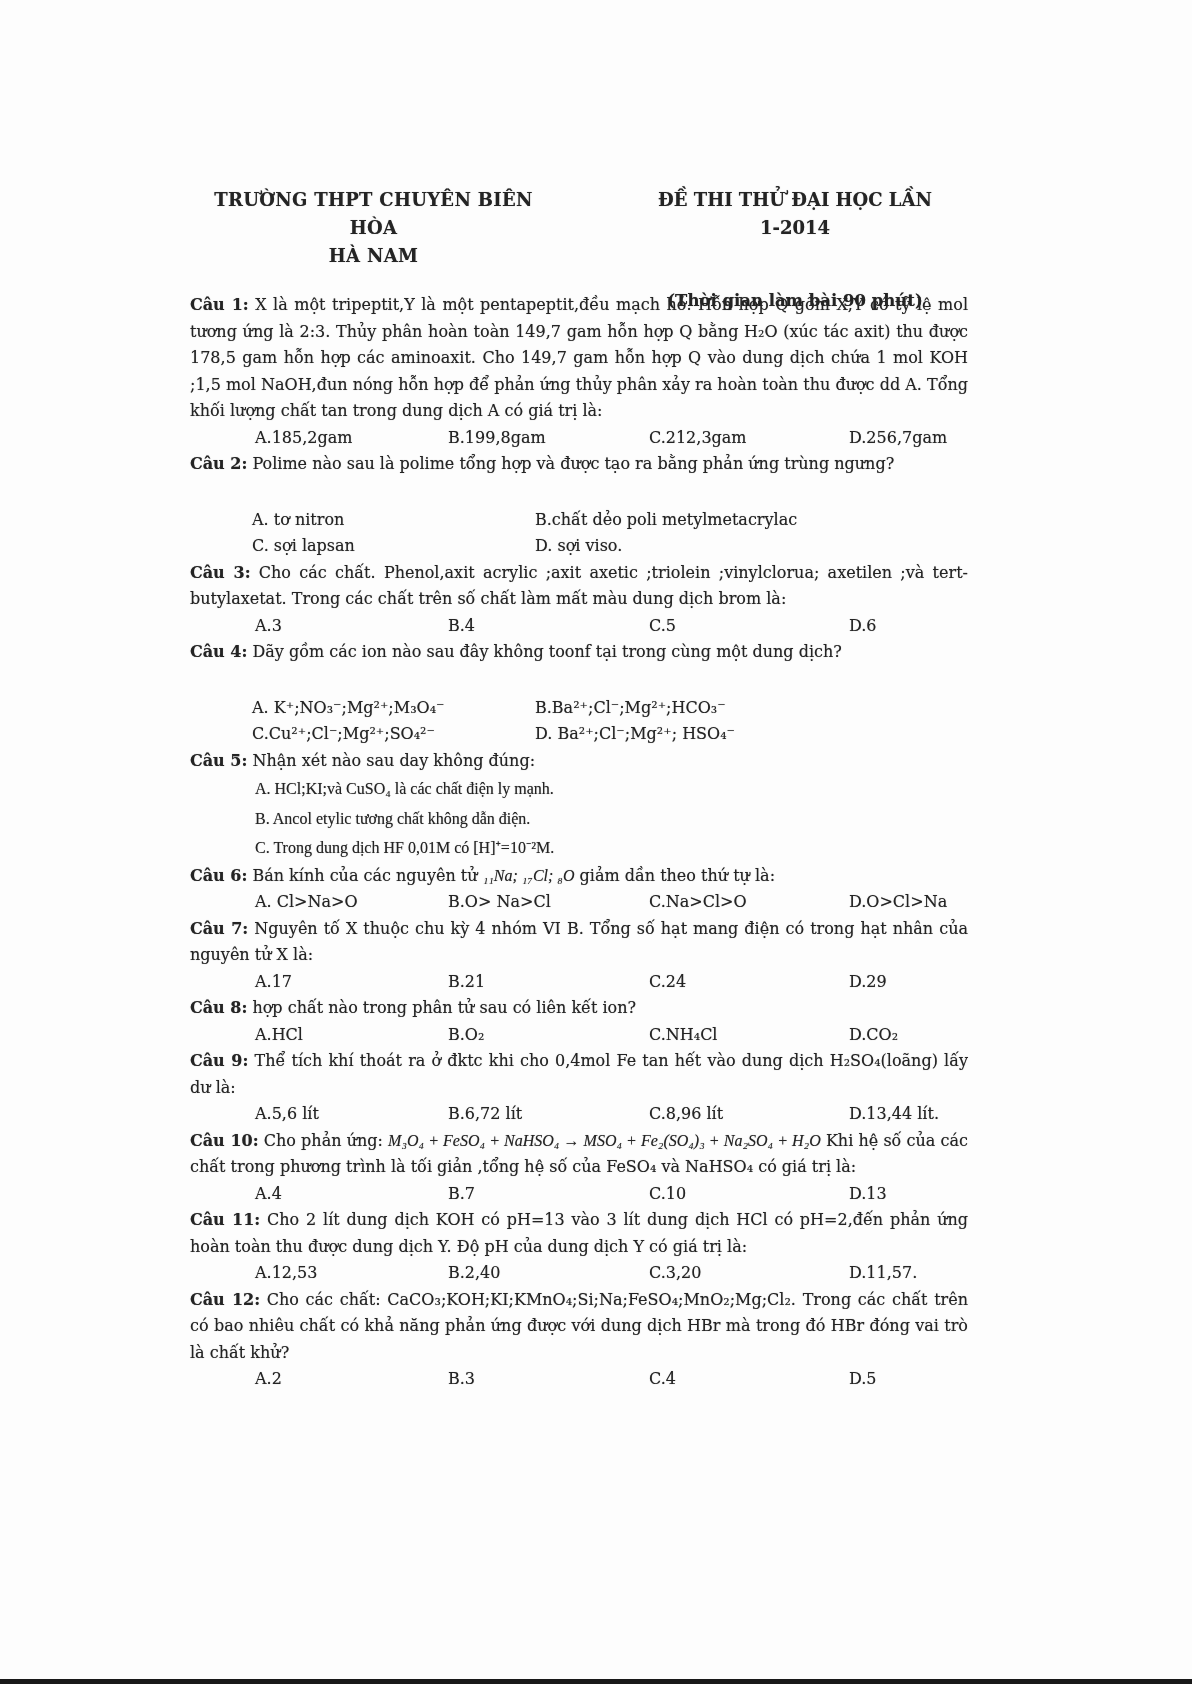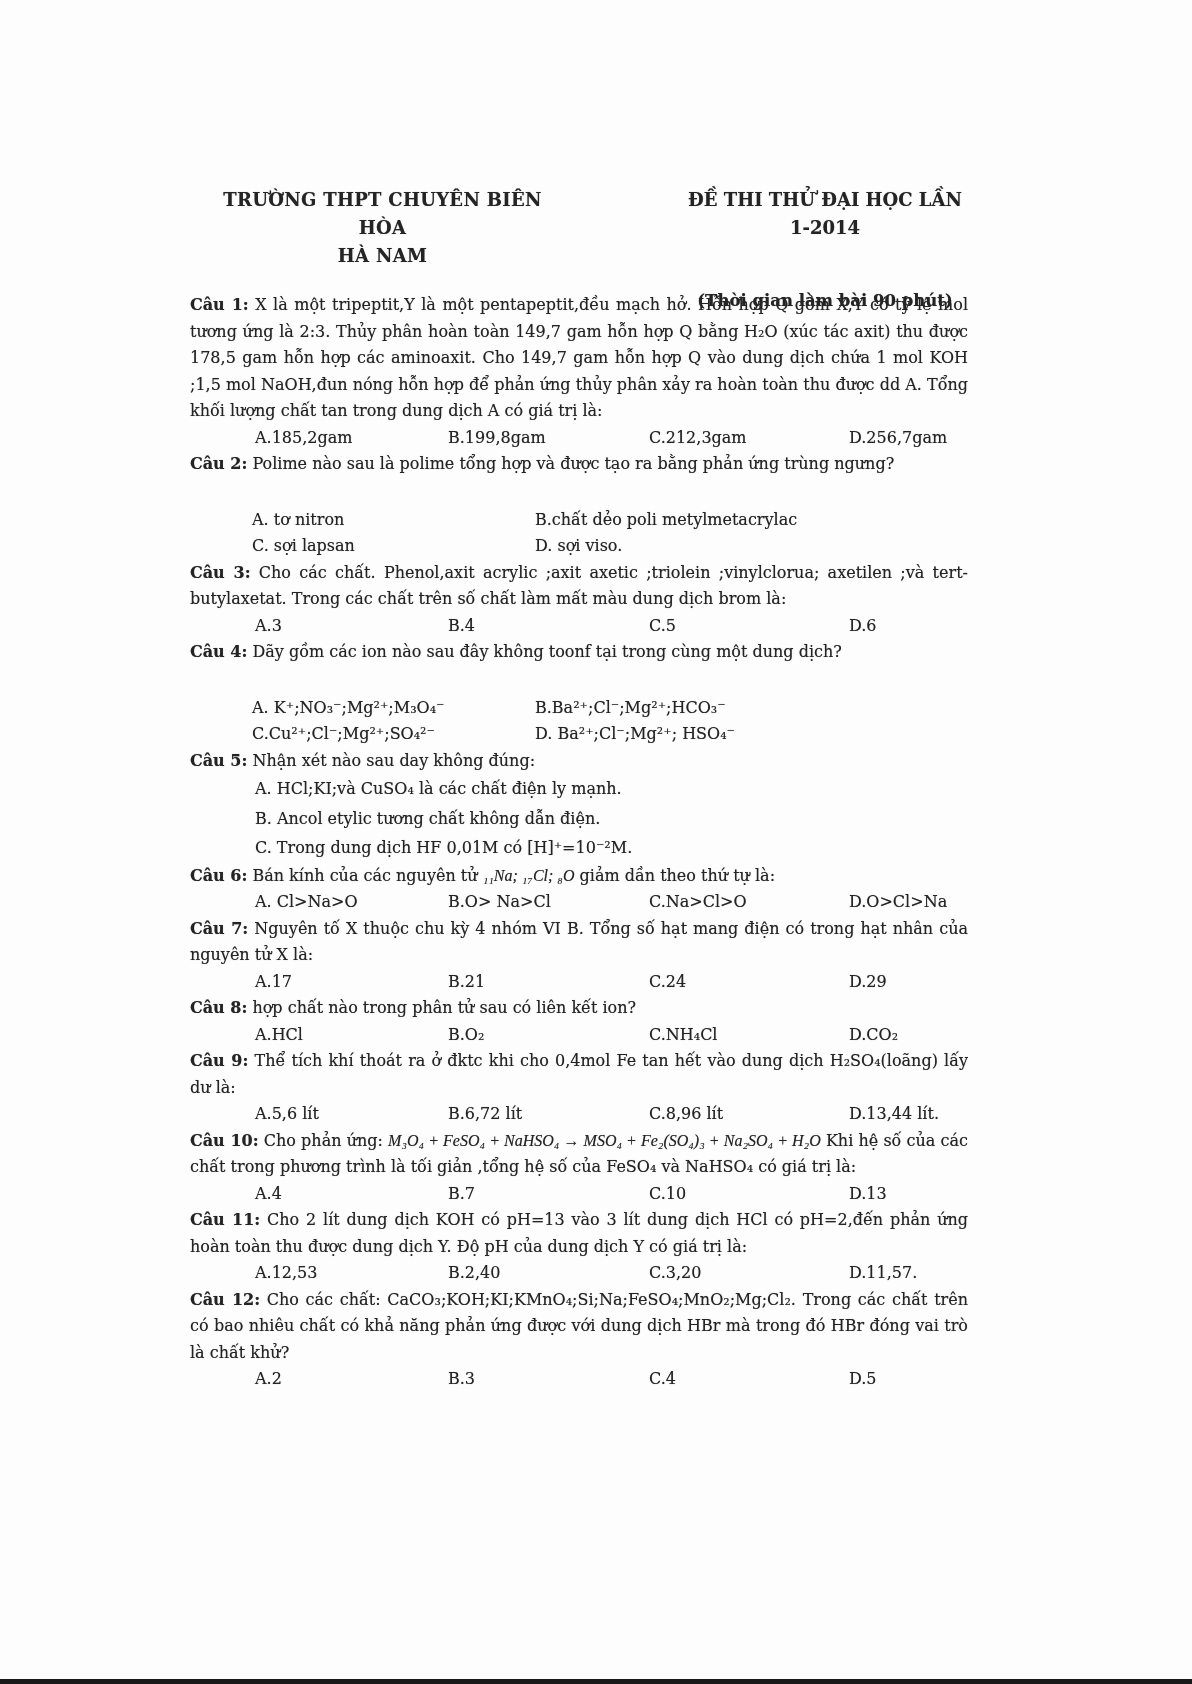--- a/index.html
+++ b/index.html
@@ -7,39 +7,39 @@
   body {
     background:#fdfdfd;
     font-family:"DejaVu Serif","Liberation Serif",serif;
     color:#242424;
     position:relative;
     overflow:hidden;
     text-shadow:0 0 0.8px rgba(55,55,55,0.55);
   }
   .page { position:absolute; inset:0; }
   .header-left {
-    position:absolute; left:210px; top:186px; width:345px;
+    position:absolute; left:201px; top:186px; width:345px;
     text-align:center; font-weight:bold; font-size:18px; line-height:28px;
     letter-spacing:0.3px;
   }
   .header-right {
-    position:absolute; left:680px; top:186px; width:290px;
+    position:absolute; left:650px; top:186px; width:290px;
     text-align:center; font-weight:bold; font-size:18px; line-height:28px;
   }
   .header-right .subtitle { font-size:16.5px;margin-top:45px; }
   .questions {
     position:absolute; left:190px; top:292px; width:778px;
     font-size:16px; line-height:26.5px;
   }
   .q-text { text-align:justify; }
   .q-text b { font-weight:bold; }
   .math { font-style:italic;font-family:Liberation Serif, serif; }
   .opts.row4 { display:grid; grid-template-columns:165px 173px 172px 1fr; padding-left:65px;gap:28px; }
   .opts.pair { display:grid; grid-template-columns:283px 1fr; padding-left:62px;margin-top:29px; }
-  .opts.list .opt { display:block; padding-left:65px; line-height:29.5px; }
+  .opts.list .opt { display:block; padding-left:65px; line-height:29.5px;font-family:Liberation Serif, serif; }
   .bottom-bar {
     position:absolute; left:0; bottom:0; width:100%; height:5px;
   }
 </style>
 </head>
 <body style="background: rgb(253, 253, 253); color: rgb(36, 36, 36);">
 
 <div class="page">
 
   <div class="header-left">

